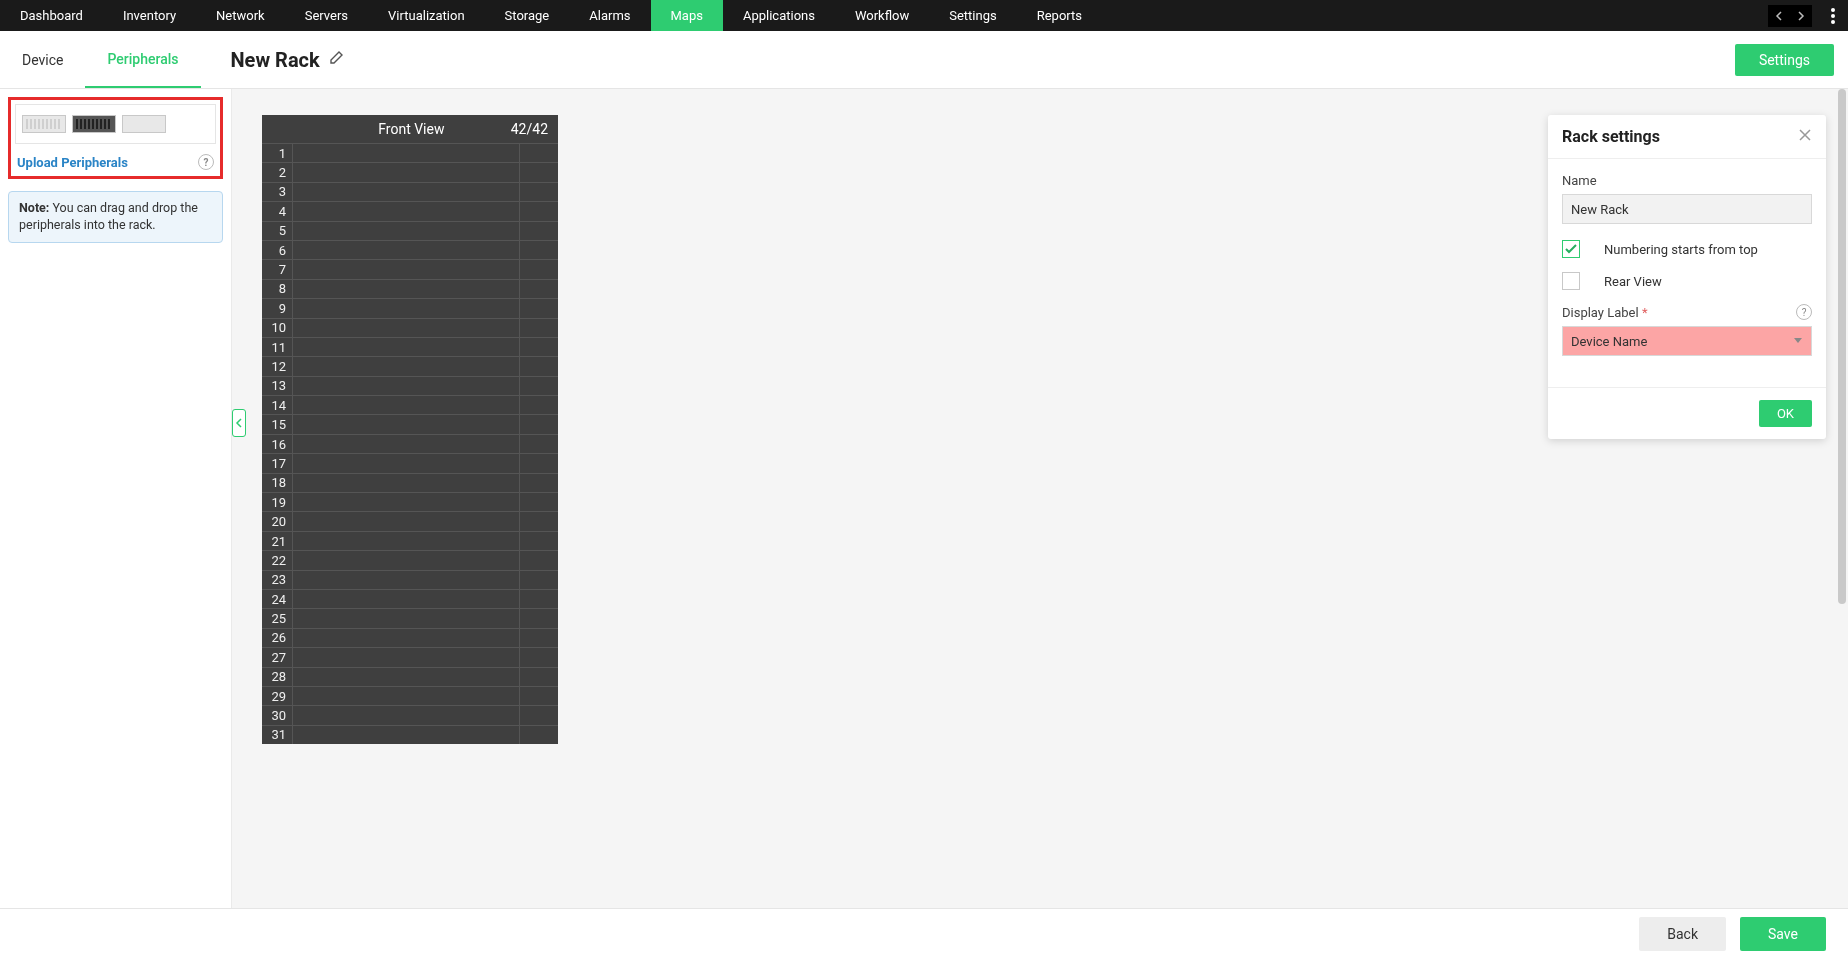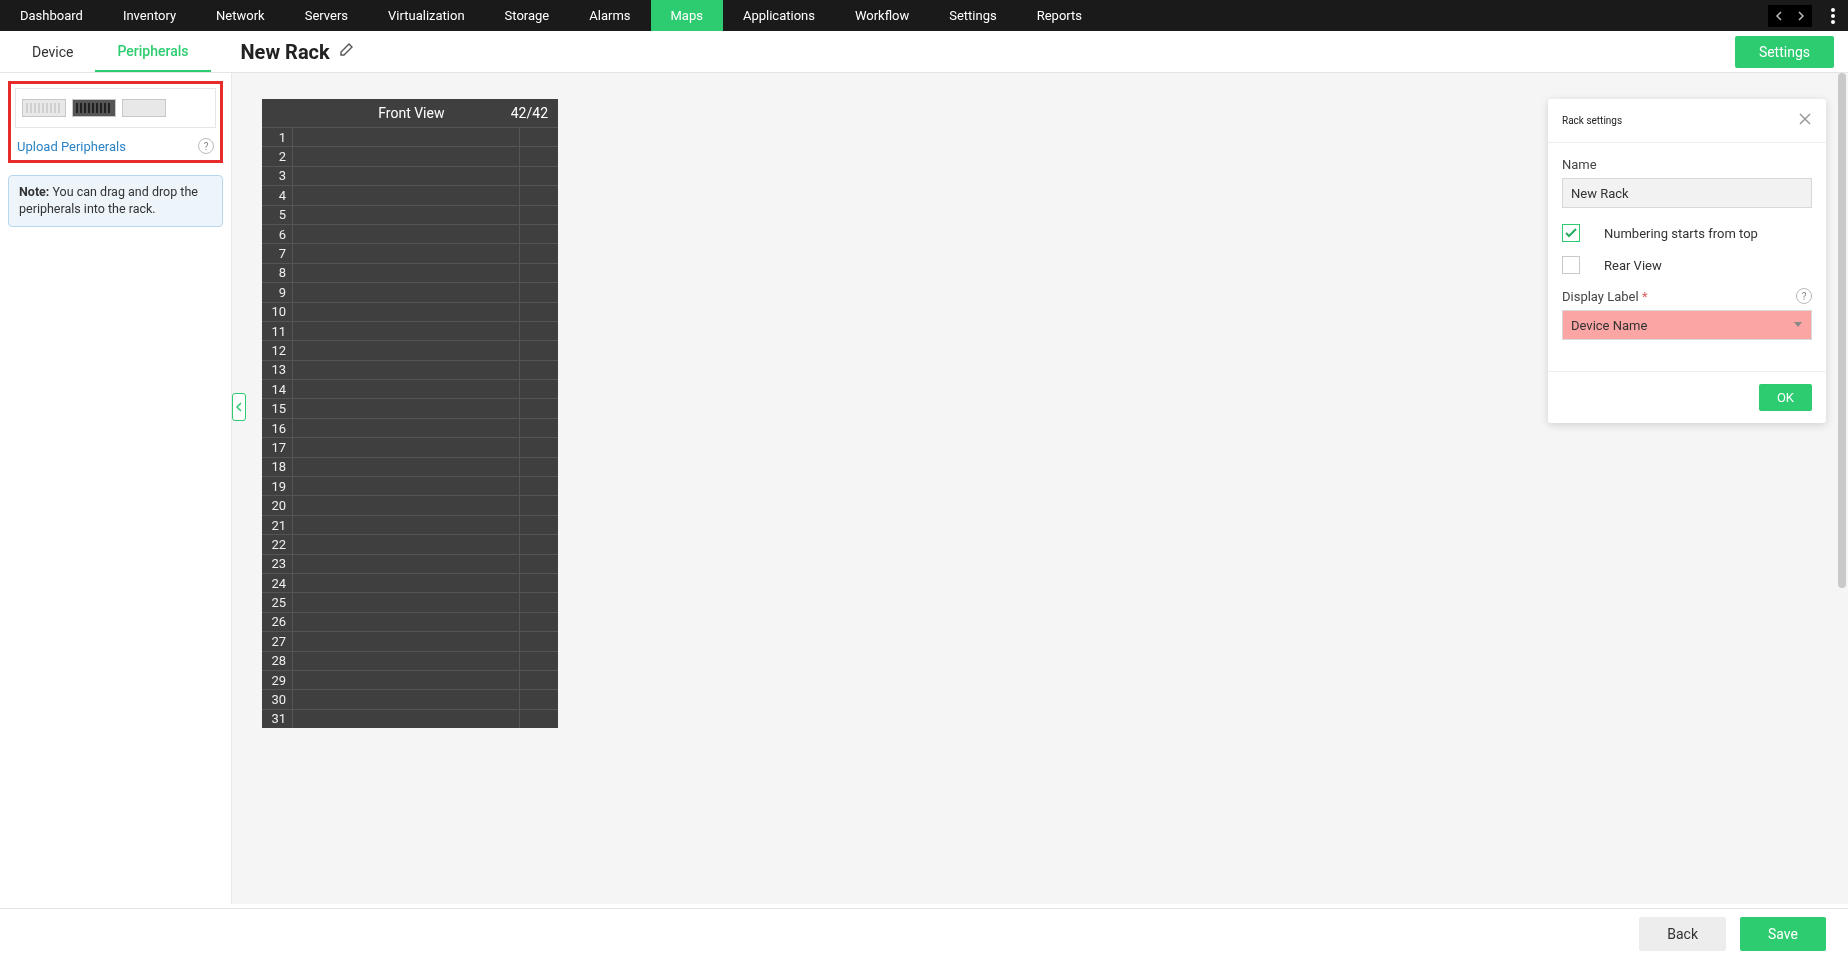--- a/index.html
+++ b/index.html
@@ -8,34 +8,34 @@
 .topnav { background: #1a1a1a; height: 31px; display: flex; align-items: stretch; color: #fff; }
 .topnav .nav-item { padding: 0 20px; display: flex; align-items: center; font-size: 13px; cursor: pointer; }
 .topnav .nav-item.active { background: #2ecc71; }
 .topnav .spacer { flex: 1; }
 .topnav .nav-arrows { display: flex; align-items: center; padding: 0 6px; gap: 0; }
 .topnav .arrow-btn { width: 22px; height: 22px; background: #000; display: flex; align-items: center; justify-content: center; cursor: pointer; }
 .topnav .arrow-btn svg { width: 10px; height: 10px; fill: #bbb; }
 .topnav .kebab { width: 30px; display: flex; align-items: center; justify-content: center; cursor: pointer; }
 .topnav .kebab svg { fill: #fff; }
 
-.subbar { height: 42px; border-bottom: 1px solid #e5e5e5; display: flex; align-items: stretch; padding-left: 10px; }
+.subbar { height: 58px; border-bottom: 1px solid #e5e5e5; display: flex; align-items: stretch; }
 .subbar .tab { padding: 0 22px; display: flex; align-items: center; font-size: 14px; color: #333; cursor: pointer; }
 .subbar .tab.active { color: #2ecc71; border-bottom: 2px solid #2ecc71; font-weight: 500; }
 .subbar .title-wrap { display: flex; align-items: center; padding-left: 30px; }
 .subbar .page-title { font-size: 20px; font-weight: 700; color: #222; }
 .subbar .edit-icon { margin-left: 8px; cursor: pointer; }
 .subbar .edit-icon svg { width: 16px; height: 16px; stroke: #555; fill: none; }
 .subbar .spacer { flex: 1; }
 .subbar .settings-btn { align-self: center; margin-right: 14px; background: #2ecc71; color: #fff; border: none; padding: 8px 24px; font-size: 14px; cursor: pointer; border-radius: 2px; }
 
 .content { position: relative; height: calc(100% - 31px - 46px - 50px); background: #f5f5f5; display: flex; }
 
 .sidebar { width: 232px; padding: 8px 8px 0 8px; background: #fff; border-right: 1px solid #eaeaea; }
-.highlight-box { border: 3px solid #e62b2b; padding: 4px 4px 6px 4px; }
+.highlight-box { border: 3px solid #e62b2b; padding: 4px 4px 6px 4px; font-weight: bold; }
 .periph-palette { border: 1px solid #e5e5e5; padding: 10px 6px; display: flex; gap: 6px; }
 .periph { width: 44px; height: 18px; background: #e8e8e8; border: 1px solid #c8c8c8; position: relative; }
 .periph.dark { background: #555; }
 .periph.dark::before { content:""; position:absolute; inset:3px; background: repeating-linear-gradient(90deg,#222 0,#222 2px,#555 2px,#555 4px); }
 .periph.light::before { content:""; position:absolute; inset:3px; background: repeating-linear-gradient(90deg,#cfcfcf 0,#cfcfcf 2px,#e8e8e8 2px,#e8e8e8 4px); }
 .upload-row { display: flex; align-items: center; justify-content: space-between; margin-top: 10px; padding: 0 2px; }
 .upload-link { color: #2a84c6; font-size: 13px; cursor: pointer; }
 .help-badge { width: 16px; height: 16px; border-radius: 50%; border: 1px solid #bbb; font-size: 10px; color: #888; display:flex; align-items:center; justify-content:center; cursor:pointer; }
 .note-box { margin-top: 12px; border: 1px solid #b7d7ef; background: #edf5fb; border-radius: 4px; padding: 8px 10px; font-size: 12.5px; color: #333; line-height: 1.35; }
 .note-box b { font-weight: 700; }
@@ -49,21 +49,21 @@
 .rack-row { display:flex; align-items:center; height: 19.4px; border-top: 1px solid #555; }
 .rack-row .num { width: 30px; text-align: right; padding-right: 6px; font-size: 13px; color: #eee; }
 .rack-row .slot { flex:1; border-left: 1px solid #555; border-right: 1px solid #555; height:100%; }
 .rack-row .tail { width: 38px; }
 
 .collapse-handle { position:absolute; left: 0px; top: 320px; width: 14px; height: 28px; border: 1px solid #2ecc71; border-radius: 3px; background:#fff; display:flex; align-items:center; justify-content:center; cursor:pointer; }
 .collapse-handle svg { width:8px; height:10px; stroke:#2ecc71; fill:none; }
 
 .settings-panel { position:absolute; right: 22px; top: 26px; width: 278px; background:#fff; box-shadow: 0 2px 8px rgba(0,0,0,.15); border-radius: 3px; }
 .sp-header { display:flex; justify-content:space-between; align-items:center; padding: 12px 14px; border-bottom:1px solid #eee; }
-.sp-header .sp-title { font-weight:400; font-size:10px; color:#222; }
+.sp-header .sp-title { font-weight:700; font-size:16px; color:#222; }
 .sp-close { cursor:pointer; }
 .sp-close svg { width:14px; height:14px; stroke:#999; }
 .sp-body { padding: 14px; font-size: 13px; color:#333; }
 .sp-field { margin-bottom: 16px; }
 .sp-label { display:block; margin-bottom:6px; color:#444; }
 .sp-label .hint { color:#999; }
 .sp-label .req { color:#e05c5c; }
 .sp-input { width:100%; height:30px; border:1px solid #d8d8d8; background:#f2f2f2; padding:0 8px; font-size:13px; color:#333; }
 .units-row { display:flex; }
 .units-row .sp-input { flex:1; }

